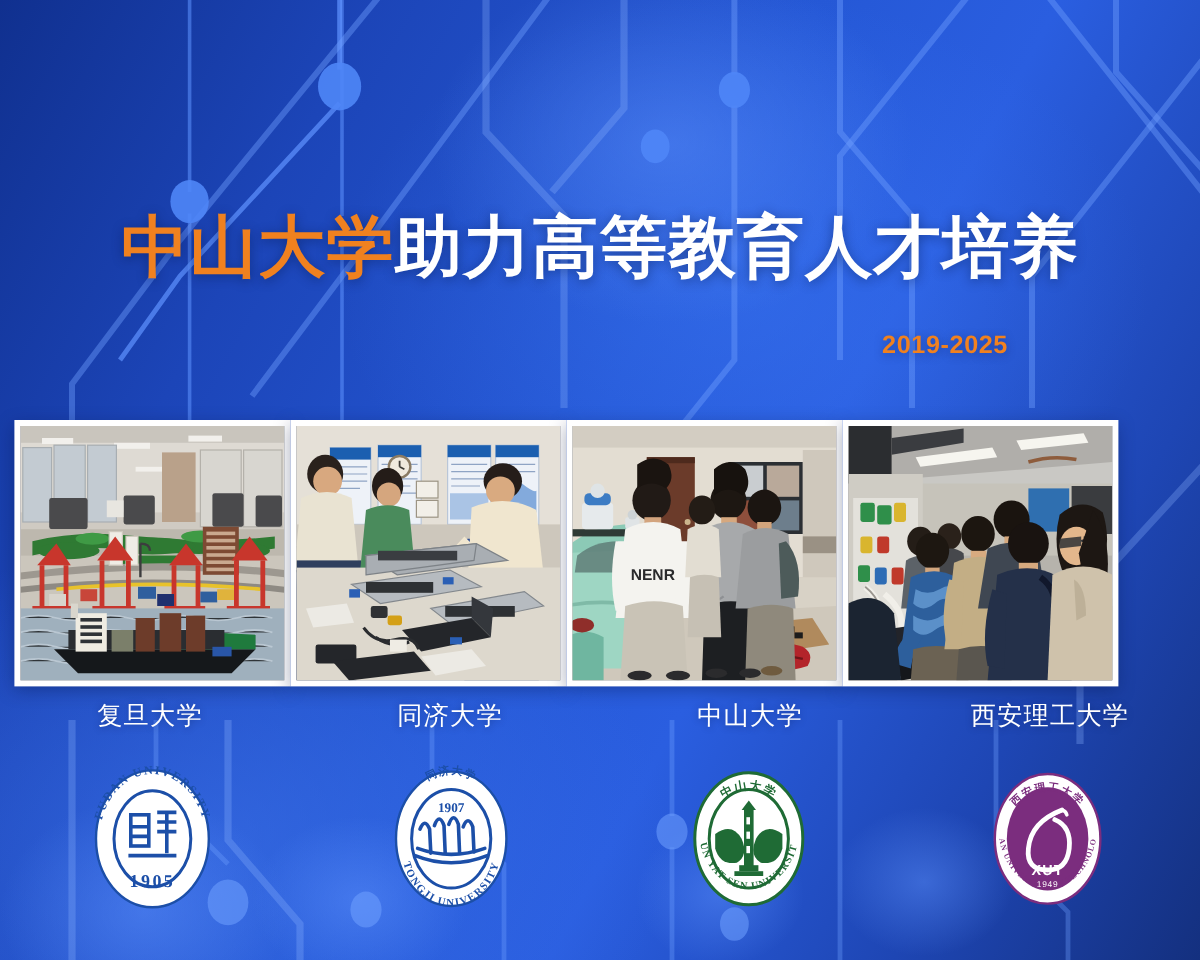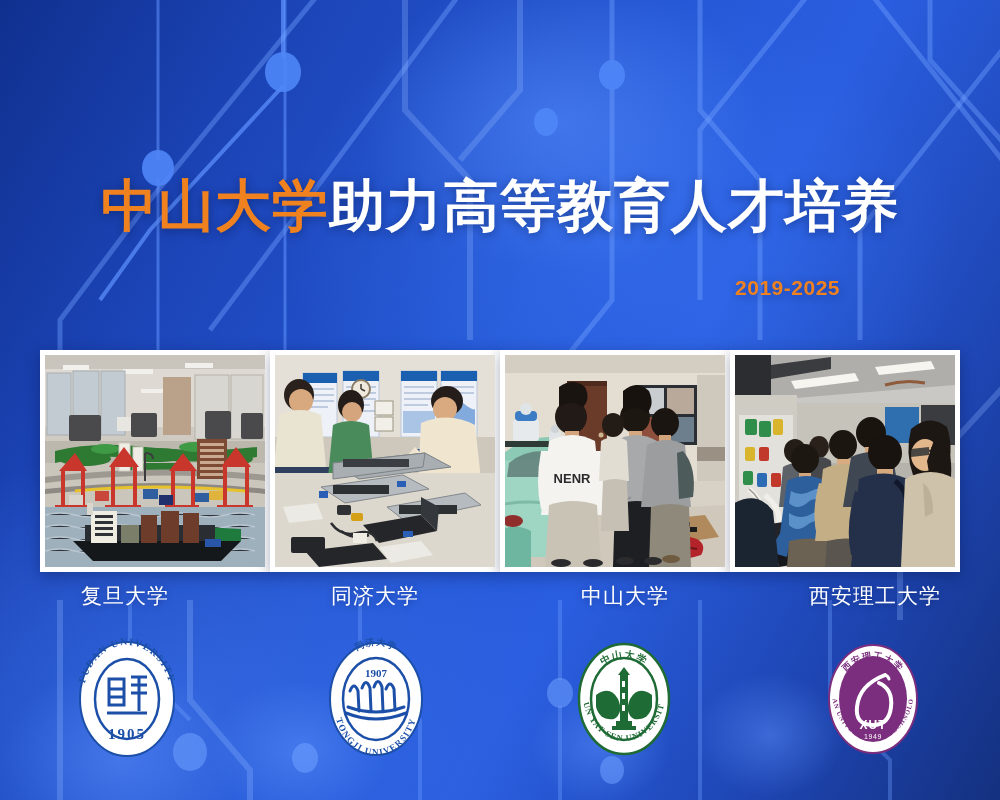--- a/index.html
+++ b/index.html
@@ -31,21 +31,21 @@
   .main-title .hl{color:#f0811f;}
   .main-title .rest{color:#ffffff;}
   .subtitle{
     position:absolute;right:160px;top:276px;
     color:#f0811f;font-size:21px;font-weight:600;letter-spacing:.5px;
     text-shadow:0 2px 8px rgba(4,22,70,.35);
   }
   
   .photo-row{
     position:absolute;left:0;top:350px;width:1000px;height:222px;
-    display:flex;justify-content:center;padding:0 12px;box-sizing:border-box;
+    display:flex;justify-content:flex-start;padding:0 12px;box-sizing:border-box;
   }
   .photo-card{
     width:230px;height:222px;background:#ffffff;padding:5px;box-sizing:border-box;
     box-shadow:0 4px 14px rgba(3,18,60,.35);
   }
   .photo{
     width:100%;height:100%;position:relative;overflow:hidden;background:#8d9199;
   }
   .photo svg{display:block;width:100%;height:100%;}
   

